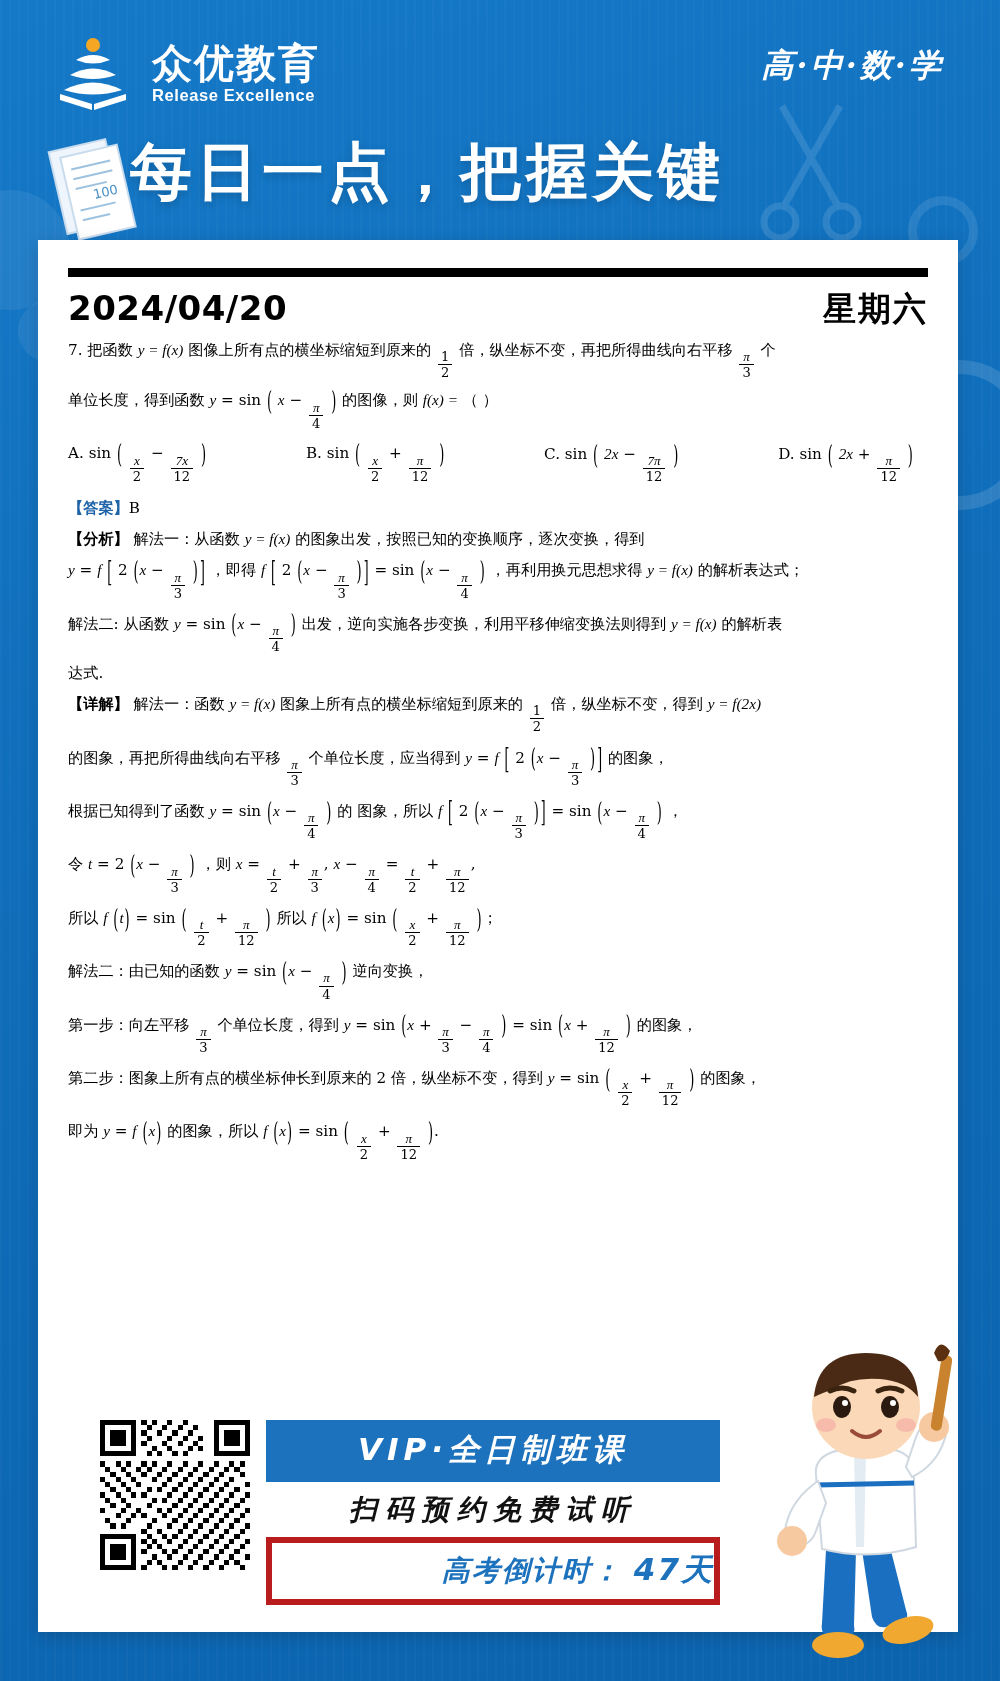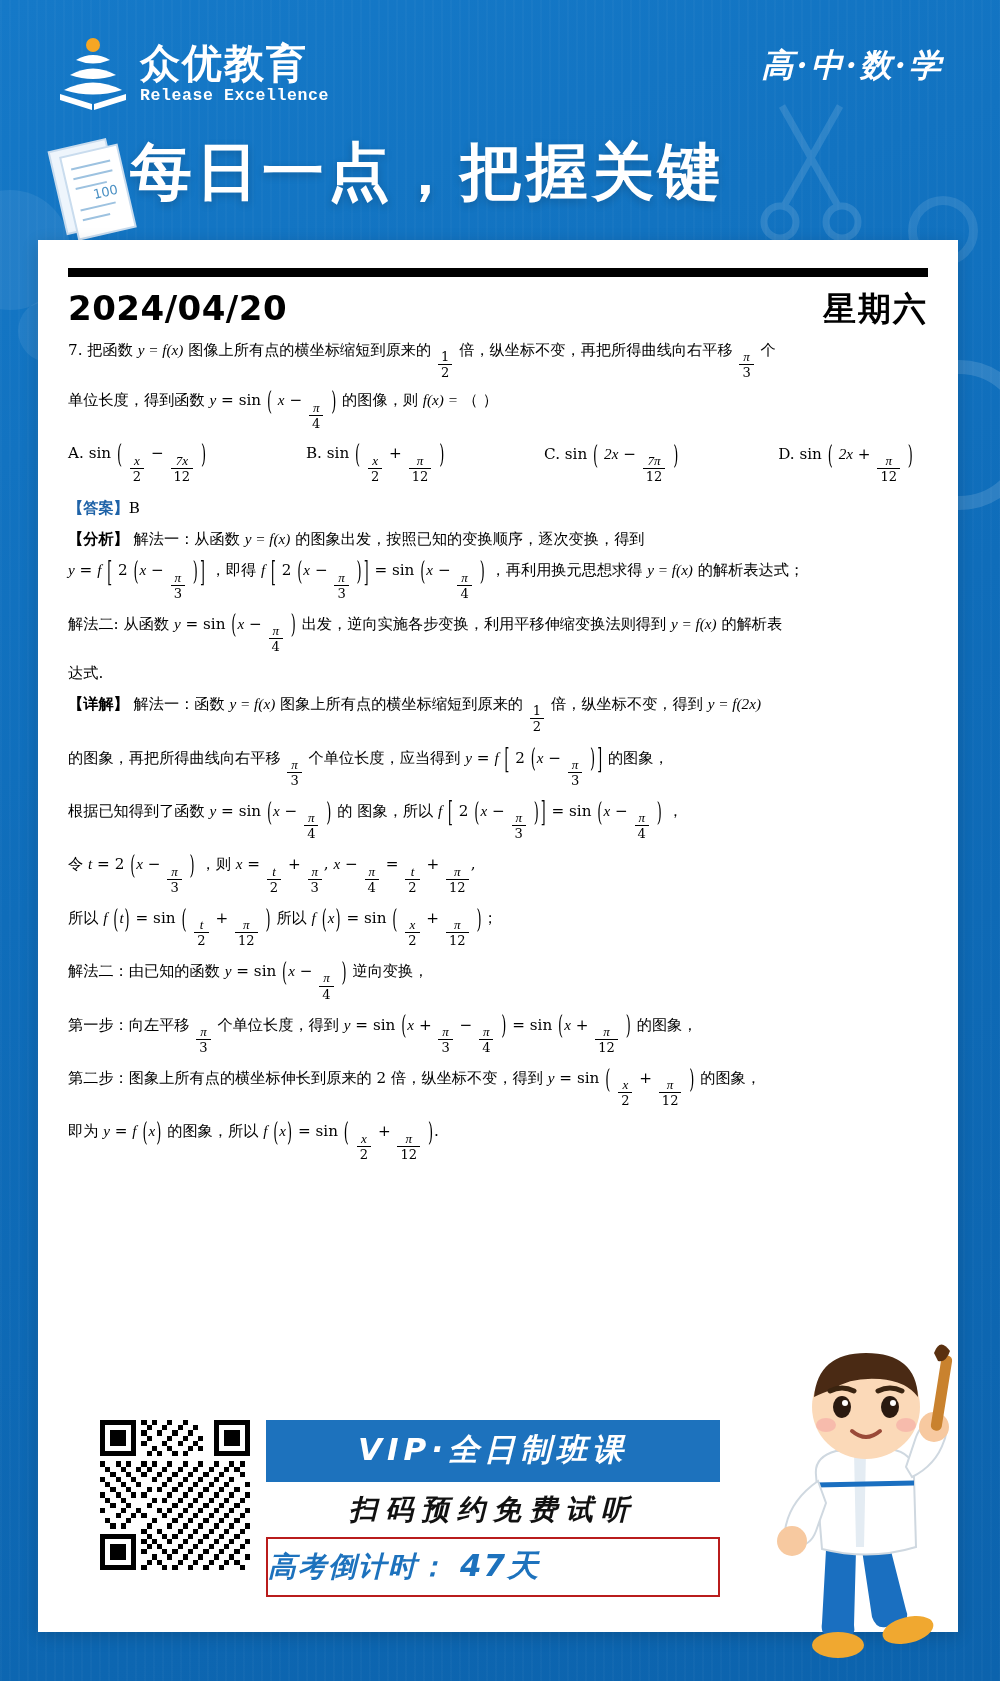--- a/index.html
+++ b/index.html
@@ -39,30 +39,30 @@
   .blob-a { width: 120px; height: 120px; left: -50px; top: 190px; }
   .blob-b { width: 62px; height: 62px; left: 18px; top: 300px; }
   .scissor {
     position: absolute; right: 128px; top: 96px; width: 120px; height: 150px;
     opacity: .22;
   }
 
   
   .brand {
     position: absolute; left: 54px; top: 36px;
-    display: flex; align-items: center; gap: 8px;
+    display: flex; align-items: center; gap: 20px;
   }
   .brand-logo { width: 78px; height: 74px; flex: 0 0 auto; }
   .brand-text { color: #fff; }
   .brand-cn {
     font-family: "DejaVu Sans", sans-serif;
     font-size: 40px; font-weight: 700; letter-spacing: 2px; line-height: 1.05;
   }
   .brand-en {
-    font-family: Liberation Mono, monospace;
+    font-family: Liberation Sans, sans-serif;
     font-size: 16.5px; font-weight: 700; letter-spacing: .6px;
     margin-top: 2px;
   }
   .subject {
     position: absolute; right: 56px; top: 44px;
     color: #fff;
     font-family: "DejaVu Serif", serif;
     font-size: 32px; font-weight: 700;
     letter-spacing: 3px;
     font-style: italic;
@@ -160,21 +160,21 @@
     font-size: 31px; font-weight: 700; letter-spacing: 5px;
     text-align: center; padding: 9px 0 11px 0;
   }
   .scan-line {
     text-align: center; color: #111;
     font-family: "DejaVu Sans", sans-serif;
     font-size: 28px; font-weight: 700; letter-spacing: 8px;
     margin: 9px 0 8px 0;
   }
   .countdown {
-    border: 2px solid #b91c1c; text-align: left;
+    border: 6px solid #b91c1c; text-align: right;
     padding: 6px 0 8px 0;
     color: #1d72bd;
     font-family: "DejaVu Sans", sans-serif;
     font-size: 28px; font-weight: 700; letter-spacing: 2px;
   }
   .countdown .days { font-size: 31px; margin-left: 12px; }
 
   
   .mascot { position: absolute; right: 10px; bottom: 16px; width: 260px; height: 330px; }
 </style>

